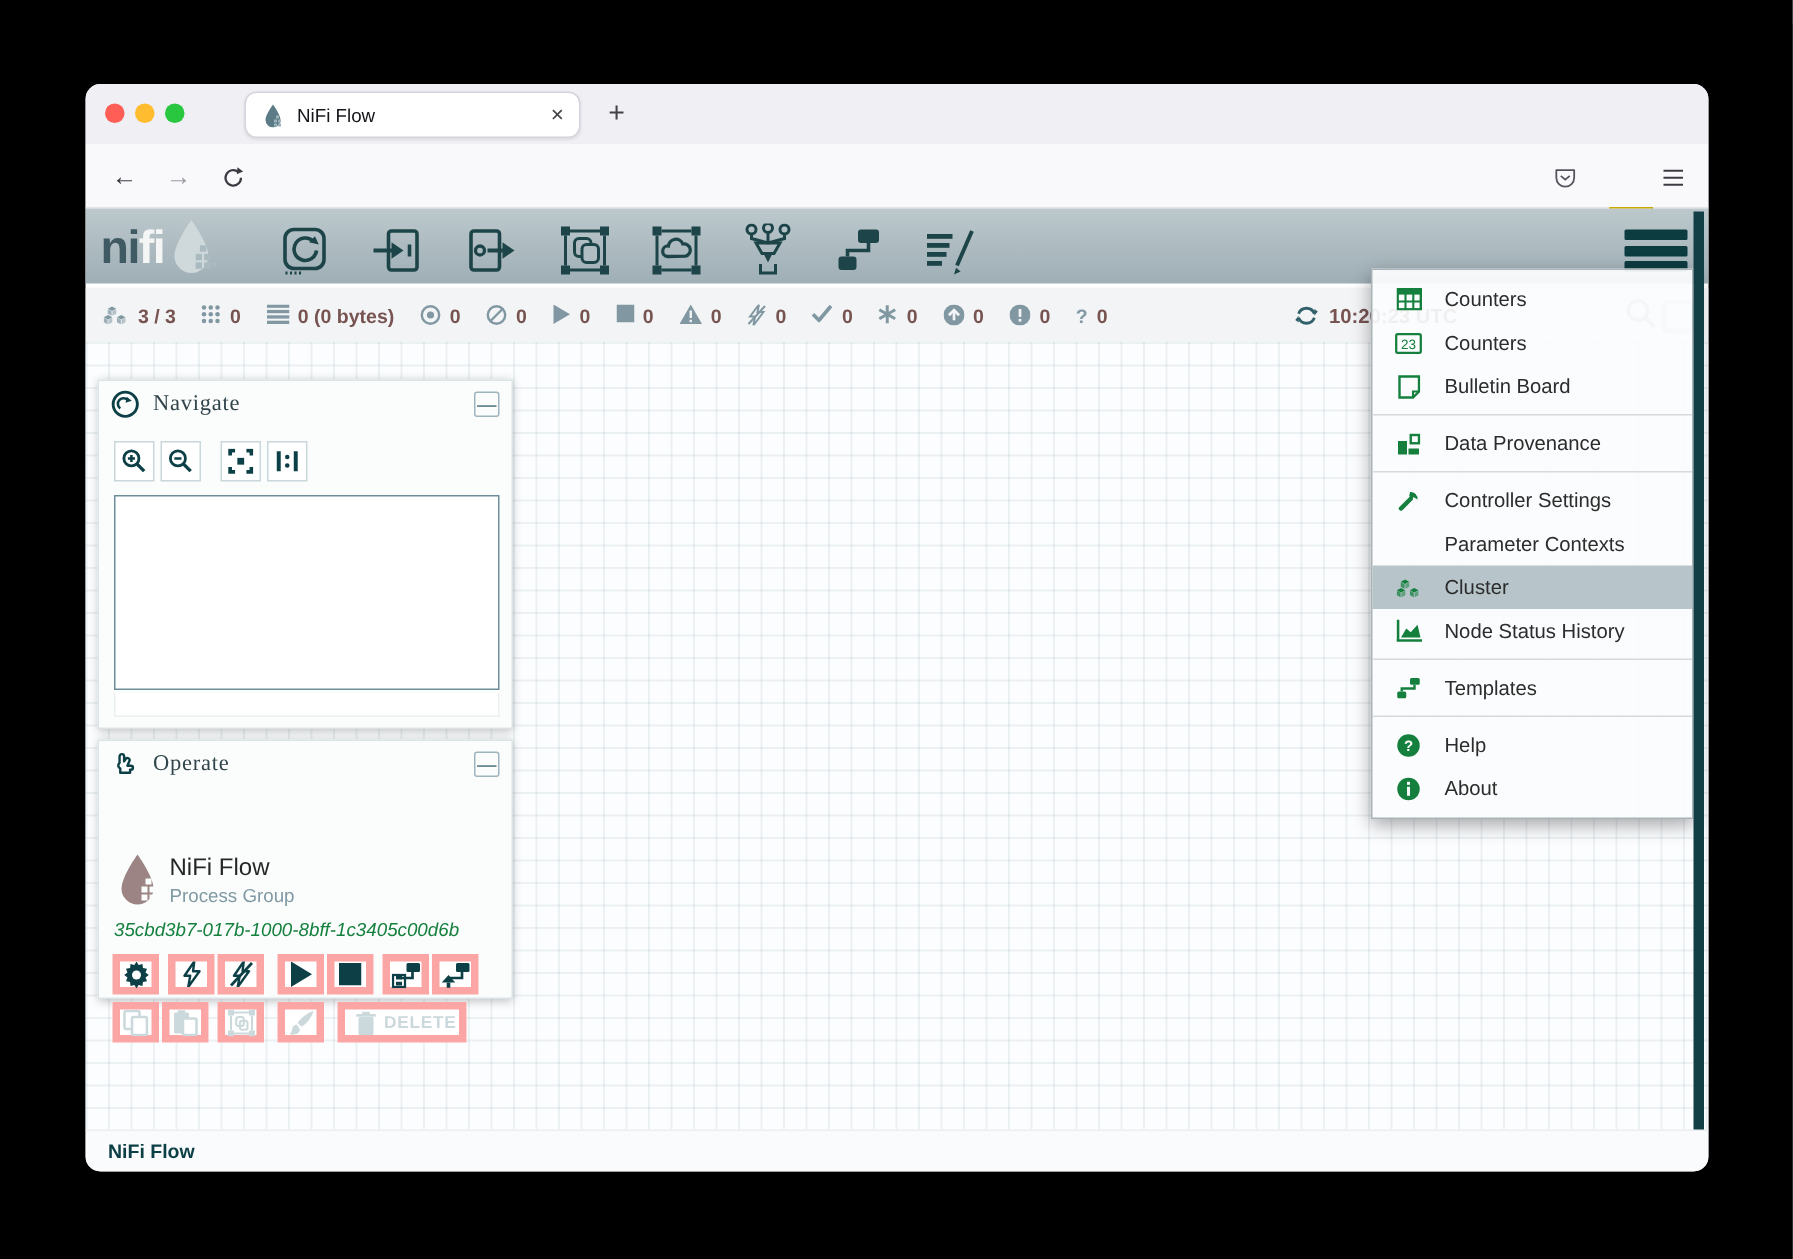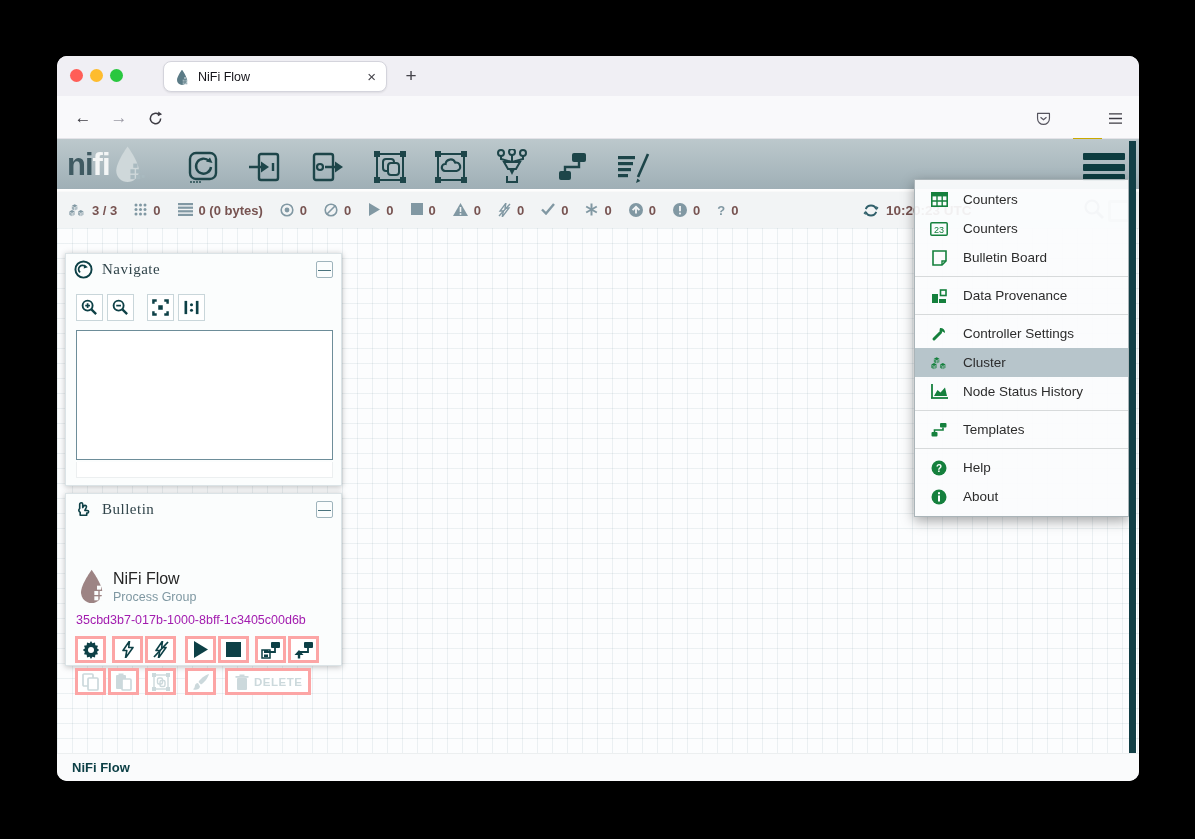--- a/index.html
+++ b/index.html
@@ -82,22 +82,22 @@
            align-items:center; justify-content:center; color:#0d4046; margin-right:4px; }
   .sqbtn.gap { margin-left:9px; }
   .minimap { position:absolute; left:10px; top:76px; width:257px; height:130px; background:#fff;
              border:1px solid #6d8d99; }
   .minimap-brand { position:absolute; left:10px; top:208px; width:257px; height:16px; background:#fff;
                    border:1px solid #eceff0; border-top:none; }
   .oppanel { top:437px; height:173px; }
   .opdrop { position:absolute; left:11px; top:73px; color:#9d8484; }
   .opname { position:absolute; left:47px; top:76px; font-size:16px; color:#262626; }
   .optype { position:absolute; left:47px; top:96px; font-size:12.5px; color:#7f98a2; }
-  .opid { position:absolute; left:10px; top:119px; font-size:12.5px; color:#a21caf; }
-  .opbtn { position:absolute; width:31px; height:27px; background:#fff; border:3px solid #fca5a5;
+  .opid { position:absolute; left:10px; top:119px; font-size:12.5px; color:#15803d;font-style:italic; }
+  .opbtn { position:absolute; width:31px; height:27px; background:#fff; border:5px solid #fca5a5;
            display:flex; align-items:center; justify-content:center; color:#0d4046; }
   .opbtn.dis { color:#ccd9dc; }
   .opbtn.wide { width:86px; font-size:11.5px; font-weight:bold; letter-spacing:.5px; justify-content:flex-start; padding-left:7px; }
   .opbtn.wide span { margin-left:5px; }
 
   
   .breadcrumb { position:absolute; left:0; top:697px; width:100%; height:28px; background:#fafbfc;
                 border-top:1px solid #eceff0; display:flex; align-items:center; padding-left:15px; }
   .breadcrumb b { font-size:13px; color:#0d4046; }
 
@@ -525,21 +525,21 @@
     </div>
     <div class="minimap"></div>
     <div class="minimap-brand"></div>
   </div>
 
   <div class="panel oppanel">
     <div class="panel-hd">
       <svg width="19" height="19" viewBox="0 0 20 20" style="color:#0d4046;">
         <path d="M6 9 V4.5 a1.6 1.6 0 0 1 3.2 0 V8 l1.2-1.8 a1.5 1.5 0 0 1 2.6 1.4 L11.5 11 H14 a1.4 1.4 0 0 1 0 2.8 h-.6 V16 H6.5 V13 C5 12 4.5 10.5 6 9 Z" fill="none" stroke="currentColor" stroke-width="1.7" stroke-linejoin="round"></path>
       </svg>
-      <span class="t">Bulletin</span>
+      <span class="t">Operate</span>
       <span class="minusbox">—</span>
     </div>
     <svg class="opdrop" width="32" height="40" viewBox="0 0 24 28">
       <path d="M11 1 C11 1 3 12 3 18 a8 8 0 0 0 16 0 C19 12 11 1 11 1 Z" fill="currentColor"></path>
       <g fill="#fbfdfd">
             <rect x="13" y="17" width="3" height="3"></rect>
             <rect x="17" y="17" width="3" height="3"></rect>
             <rect x="13" y="21" width="3" height="3"></rect>
             <rect x="17" y="21" width="3" height="3"></rect>
             <rect x="15" y="13" width="3" height="3"></rect>
@@ -690,20 +690,24 @@
     <div class="mdiv"></div>
     <div class="mrow">
       <span class="mic">
             <svg width="16" height="16" viewBox="0 0 16 16">
               <path d="M9 2 a4.5 4.5 0 0 1 5 5 L11.5 5.5 L9.5 6.5 L8.5 4.5 Z" fill="currentColor"></path>
               <line x1="9.5" y1="6.5" x2="3" y2="13" stroke="currentColor" stroke-width="3" stroke-linecap="round"></line>
             </svg>
           </span>
       <span class="mlabel">Controller Settings</span>
     </div>
+    <div class="mrow">
+      <span class="mic"></span>
+      <span class="mlabel">Parameter Contexts</span>
+    </div>
     <div class="mrow active">
       <span class="mic">
             <svg width="17" height="14" viewBox="0 0 18 14">
               <g fill="currentColor">
                 <path d="M6 1 L9 2.6 L6 4.2 L3 2.6 Z"></path>
                 <path d="M3 2.9 L5.7 4.4 V7.6 L3 6.1 Z" fill-opacity=".75"></path>
                 <path d="M9 2.9 L6.3 4.4 V7.6 L9 6.1 Z" fill-opacity=".55"></path>
                 <path d="M3.2 7 L6.2 8.6 L3.2 10.2 L.2 8.6 Z"></path>
                 <path d="M.2 8.9 L2.9 10.4 V13.6 L.2 12.1 Z" fill-opacity=".75"></path>
                 <path d="M6.2 8.9 L3.5 10.4 V13.6 L6.2 12.1 Z" fill-opacity=".55"></path>

